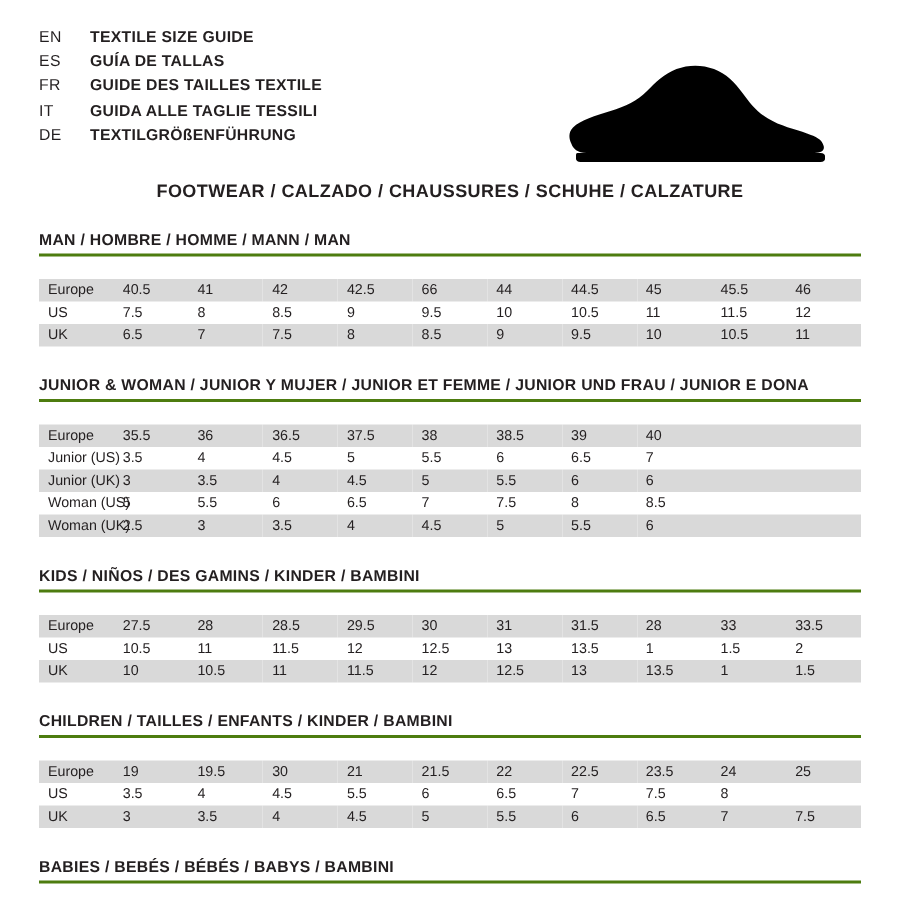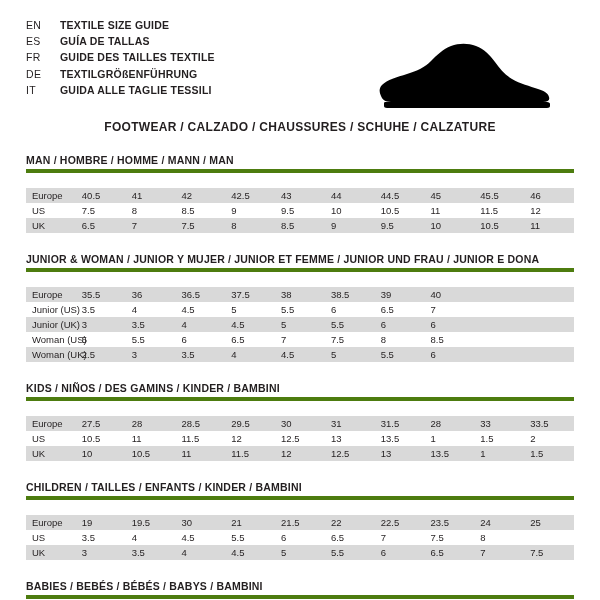--- a/index.html
+++ b/index.html
@@ -65,21 +65,21 @@
 
   
   .group {
     margin-top: 20px;
   }
   .group-title {
     font-size: 10.5px;
     font-weight: bold;
     letter-spacing: 0.2px;
     padding-bottom: 3px;
-    border-bottom: 4px solid #4d7c0f;
+    border-bottom: 2px solid #4d7c0f;
     margin-bottom: 0;
   }
   table.sizes {
     border-collapse: collapse;
     width: 100%;
     font-size: 9.5px;
     table-layout: fixed;
   }
   table.sizes td {
     height: 15px;
@@ -124,26 +124,26 @@
         </tr>
         <tr>
           <td class="lang-code">ES</td>
           <td class="lang-title">GUÍA DE TALLAS</td>
         </tr>
         <tr>
           <td class="lang-code">FR</td>
           <td class="lang-title">GUIDE DES TAILLES TEXTILE</td>
         </tr>
         <tr>
+          <td class="lang-code">IT</td>
+          <td class="lang-title">GUIDA ALLE TAGLIE TESSILI</td>
+        </tr>
+        <tr>
           <td class="lang-code">DE</td>
           <td class="lang-title">TEXTILGRÖßENFÜHRUNG</td>
-        </tr>
-        <tr>
-          <td class="lang-code">IT</td>
-          <td class="lang-title">GUIDA ALLE TAGLIE TESSILI</td>
         </tr>
       </tbody>
     </table>
 
     <div class="shoe-wrap">
       <svg viewBox="0 0 185 70" width="185" height="70" aria-hidden="true">
         <path fill="#000000" d="M12,56 C10,52 10,48 13,45 C18,40 28,37 38,34 C48,31 56,27 62,21
           C68,15 74,9 82,6 C90,3 99,3 107,6 C115,9 121,15 126,22 C131,29 136,35 143,39
           C151,44 161,46 169,49 C175,51 179,53 180,57 C181,60 179,62 174,62
           L22,62 C16,62 13,59 12,56 Z"></path>
@@ -161,21 +161,21 @@
       <tbody>
         <tr class="spacer-row">
             <td colspan="11"></td>
           </tr>
         <tr class="shaded">
           <td class="rowlabel">Europe</td>
           <td>40.5</td>
           <td>41</td>
           <td>42</td>
           <td>42.5</td>
-          <td>43</td>
+          <td>66</td>
           <td>44</td>
           <td>44.5</td>
           <td>45</td>
           <td>45.5</td>
           <td>46</td>
         </tr>
         <tr>
           <td class="rowlabel">US</td>
           <td>7.5</td>
           <td>8</td>

